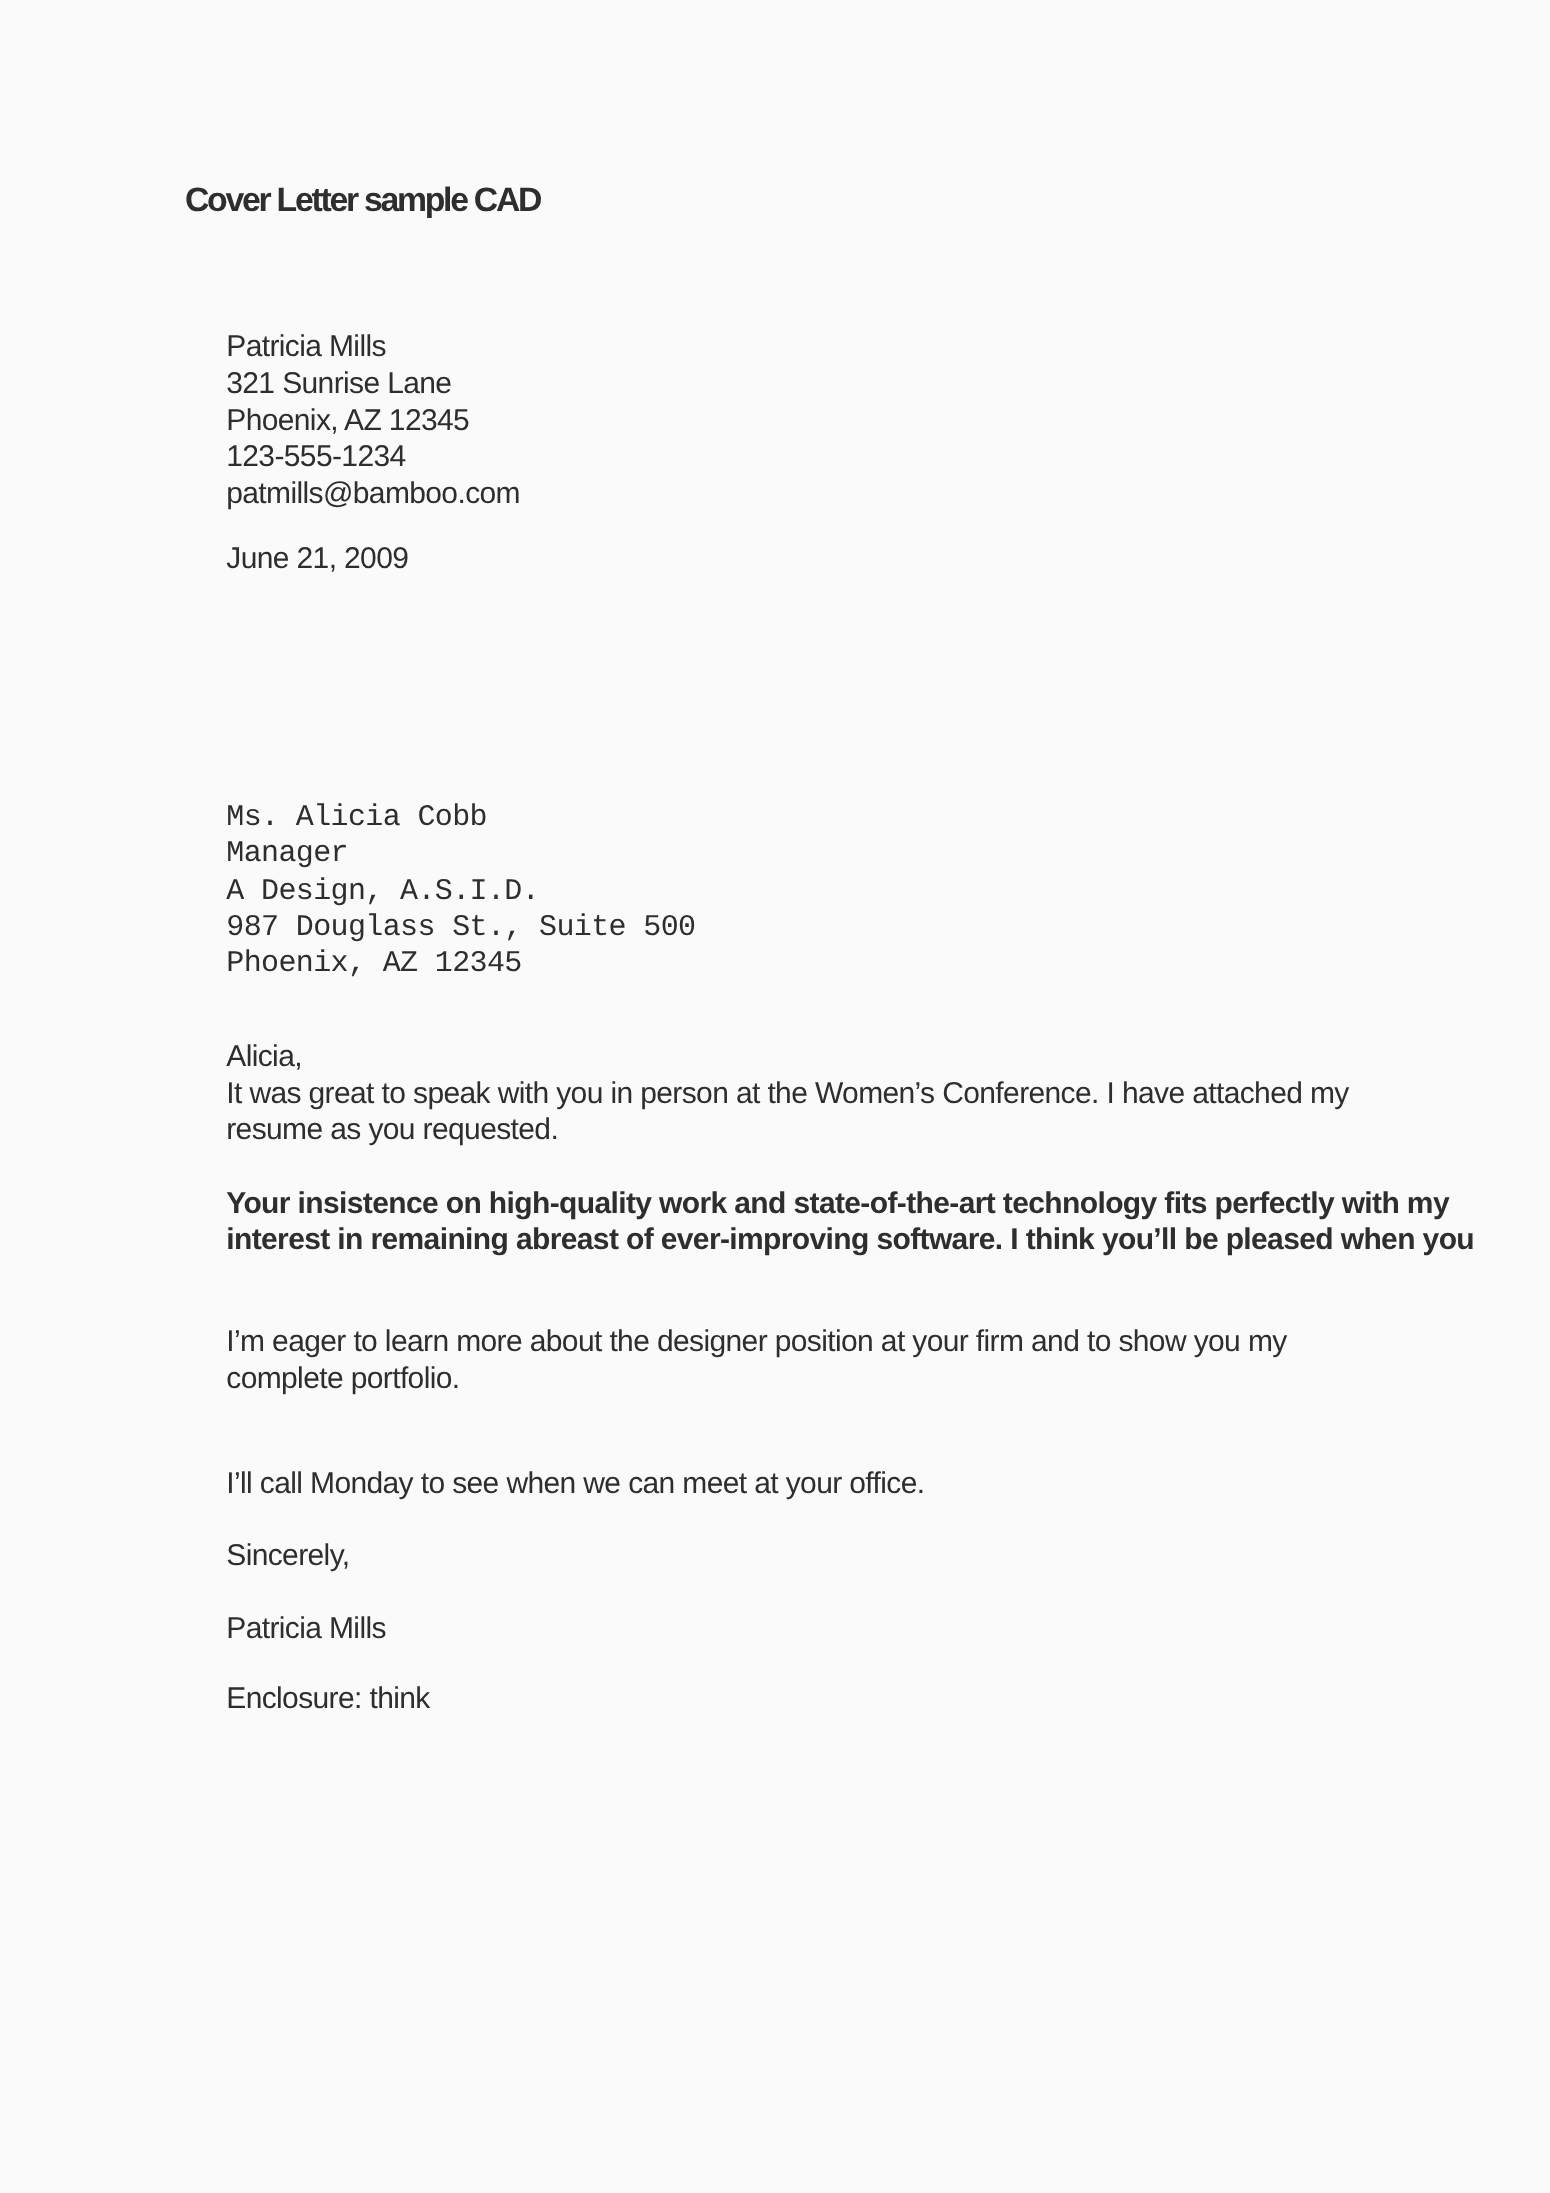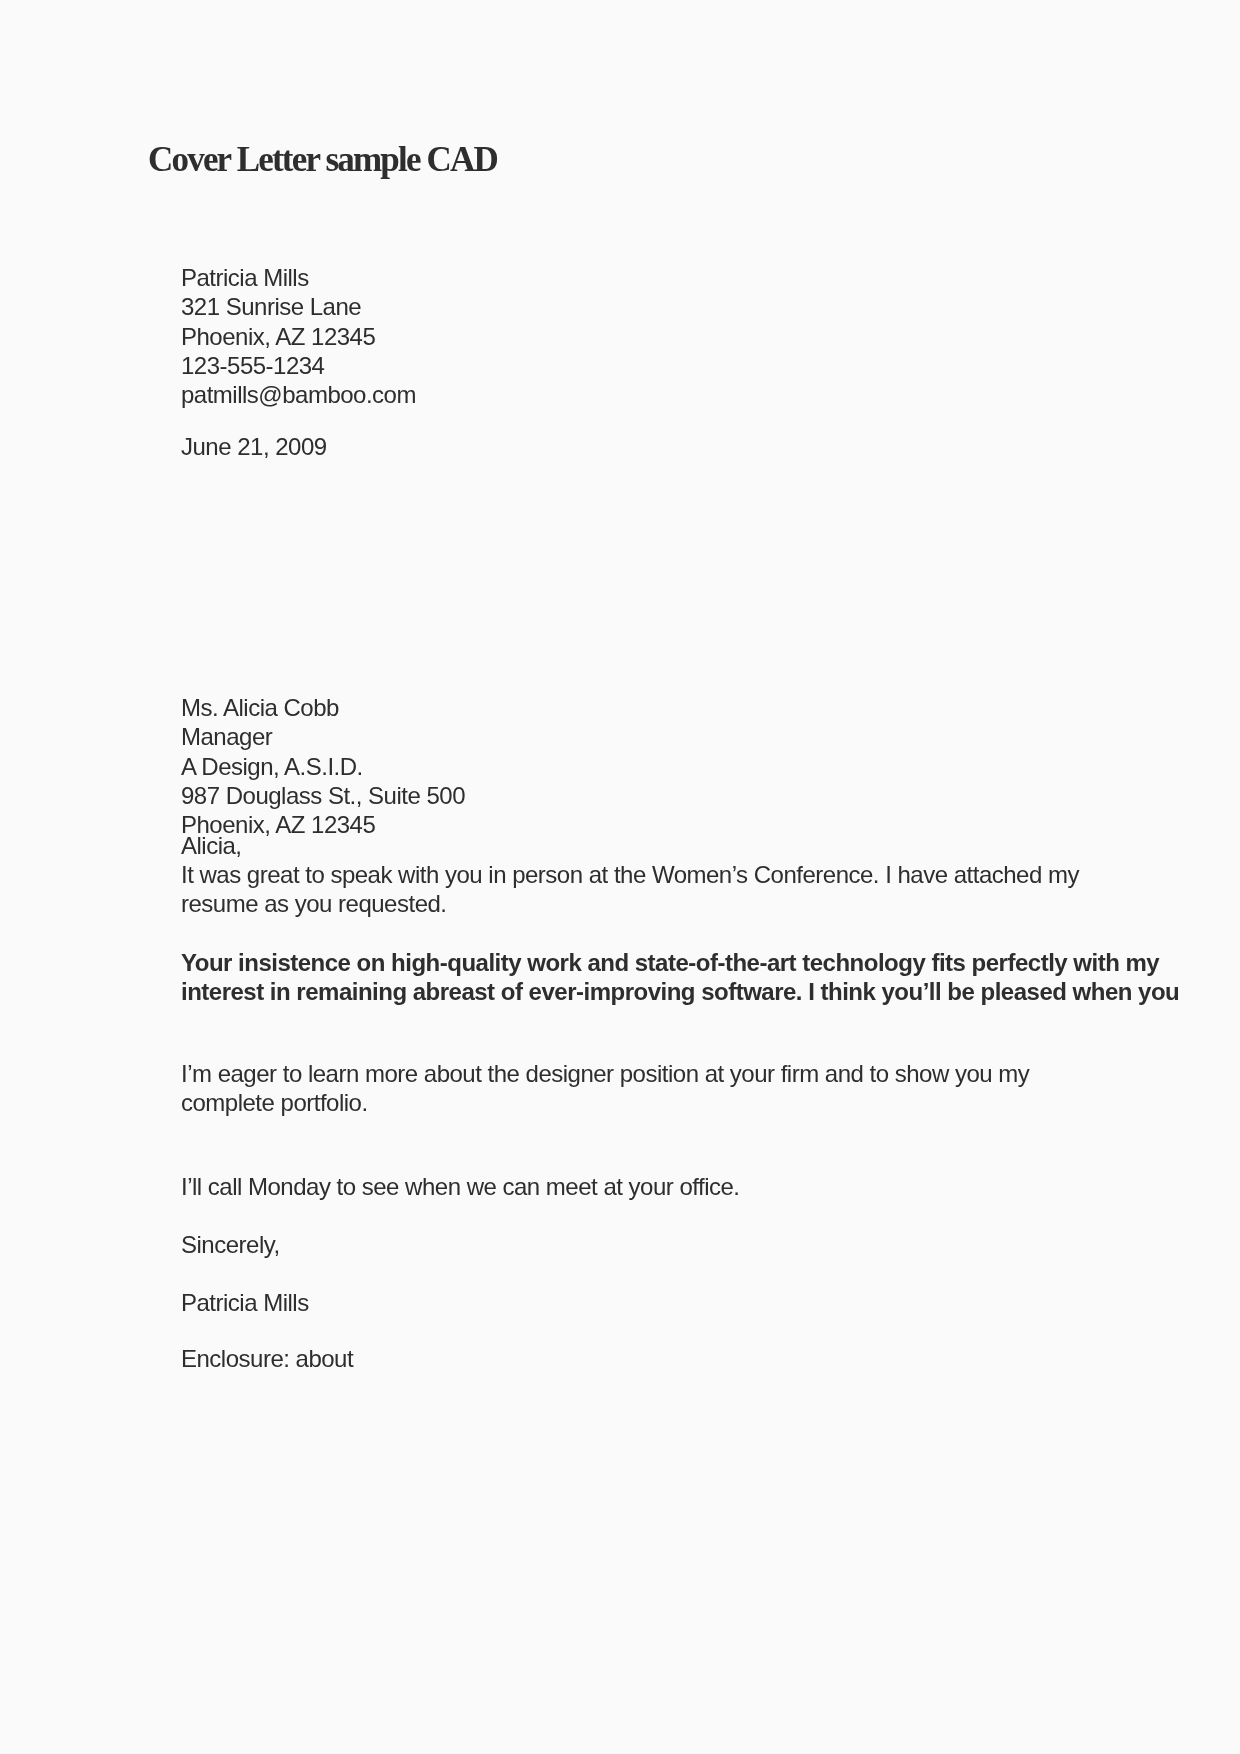--- a/index.html
+++ b/index.html
@@ -13,40 +13,39 @@
     height: 1754px;
     background: #fafafa;
     font-family: "Liberation Sans", "DejaVu Sans", sans-serif;
     color: #2e2e2e;
     overflow: hidden;
   }
   .doc-title {
     position: absolute;
     left: 148px;
     top: 144px;
-    font-size: 35px;
+    font-size: 27px;
     font-weight: bold;
     letter-spacing: -1.8px;
     line-height: 32px;
     white-space: pre;
-    font-family: Liberation Serif, serif;
   }
   .block {
     position: absolute;
     left: 149px;
     font-size: 24px;
     letter-spacing: -0.5px;
     line-height: 29.33px;
     white-space: pre;
     margin-left: 32px;
   }
   .block .line { height: 29.33px; }
   .sender-block    { top: 263px; }
   .date-line       { top: 432px; }
-  .recipient-block { top: 693px; }
+  .recipient-block { top: 640px; font-family: Liberation Mono, monospace; }
   .salutation-line { top: 831px; text-align: right; }
   .para-1          { top: 860px; }
   .para-2          { top: 948px; font-weight: bold; }
   .para-3          { top: 1059px; }
   .para-4          { top: 1172px; }
   .closing-line    { top: 1230px; }
   .signature-line  { top: 1288px; }
   .enclosure-line  { top: 1344px; }
 </style>
 </head>
@@ -69,15 +68,15 @@
   <div class="block para-2"><div class="line">Your insistence on high-quality work and state-of-the-art technology fits perfectly with my</div><div class="line">interest in remaining abreast of ever-improving software. I think you’ll be pleased when you</div></div>
 
   <div class="block para-3"><div class="line">I’m eager to learn more about the designer position at your firm and to show you my</div><div class="line">complete portfolio.</div></div>
 
   <div class="block para-4"><div class="line">I’ll call Monday to see when we can meet at your office.</div></div>
 
   <div class="block closing-line">Sincerely,</div>
 
   <div class="block signature-line">Patricia Mills</div>
 
-  <div class="block enclosure-line">Enclosure: about</div>
+  <div class="block enclosure-line">Enclosure: think</div>
 
 </div>
 
 </body></html>

